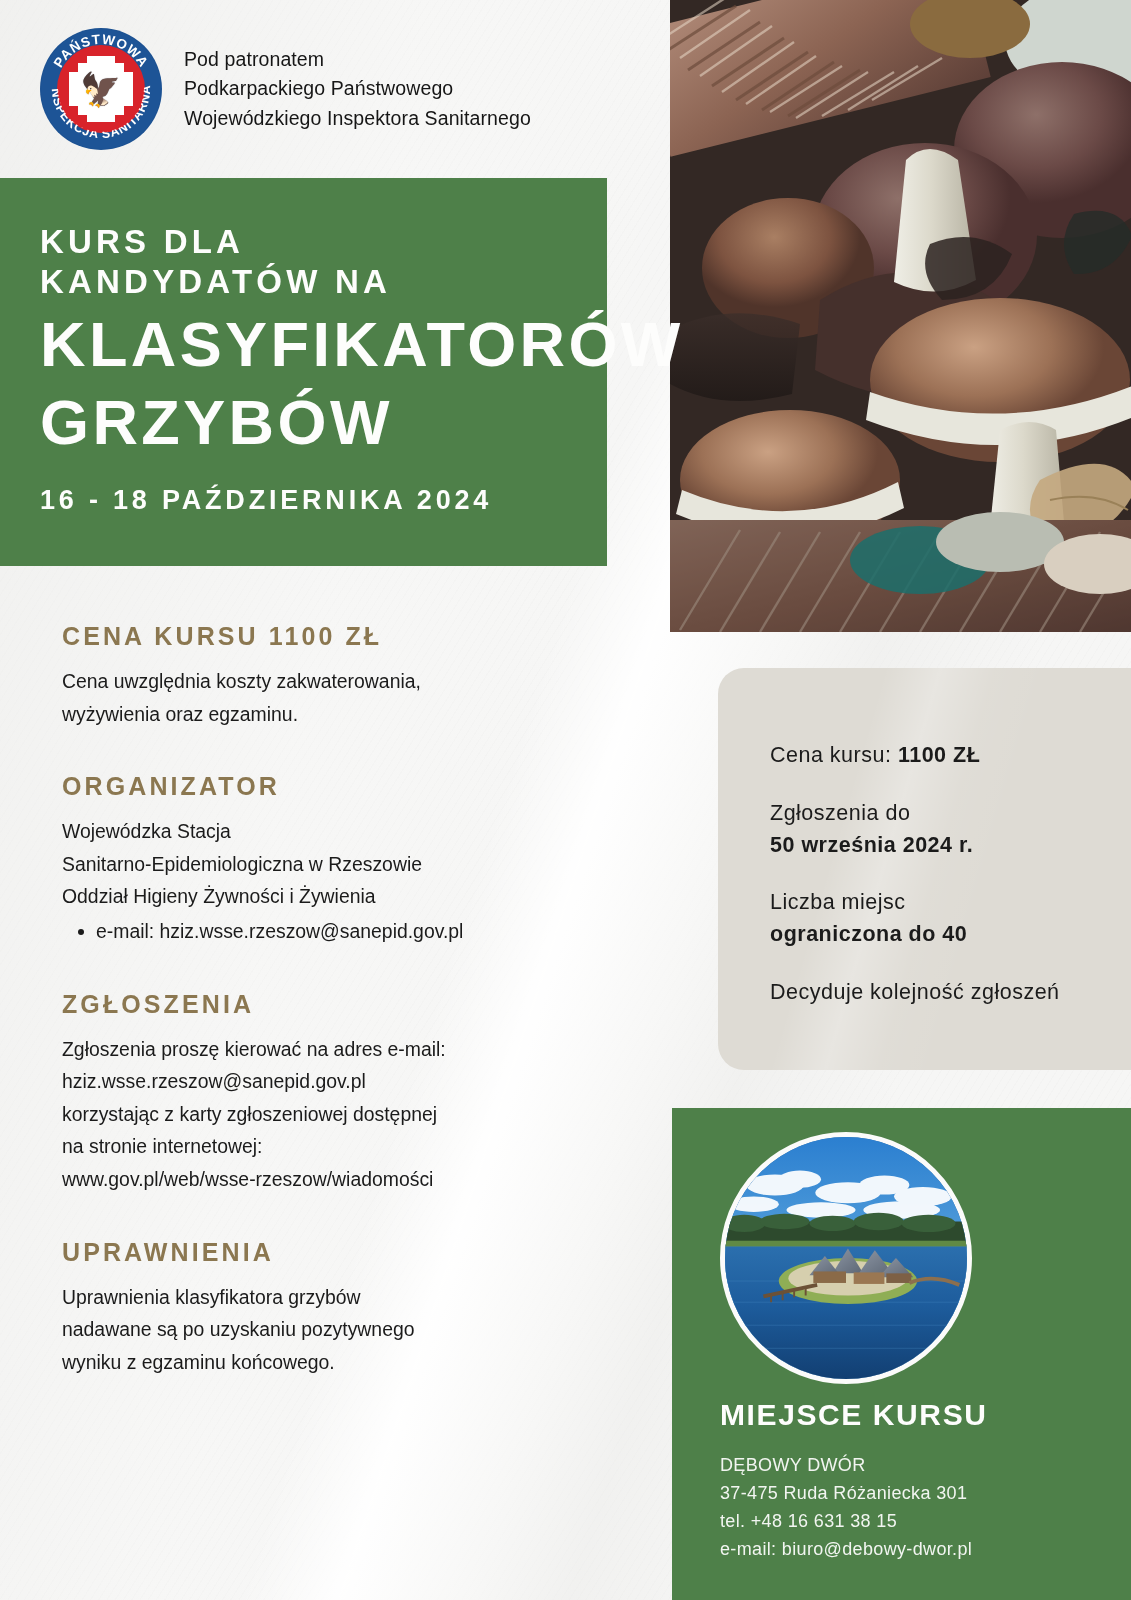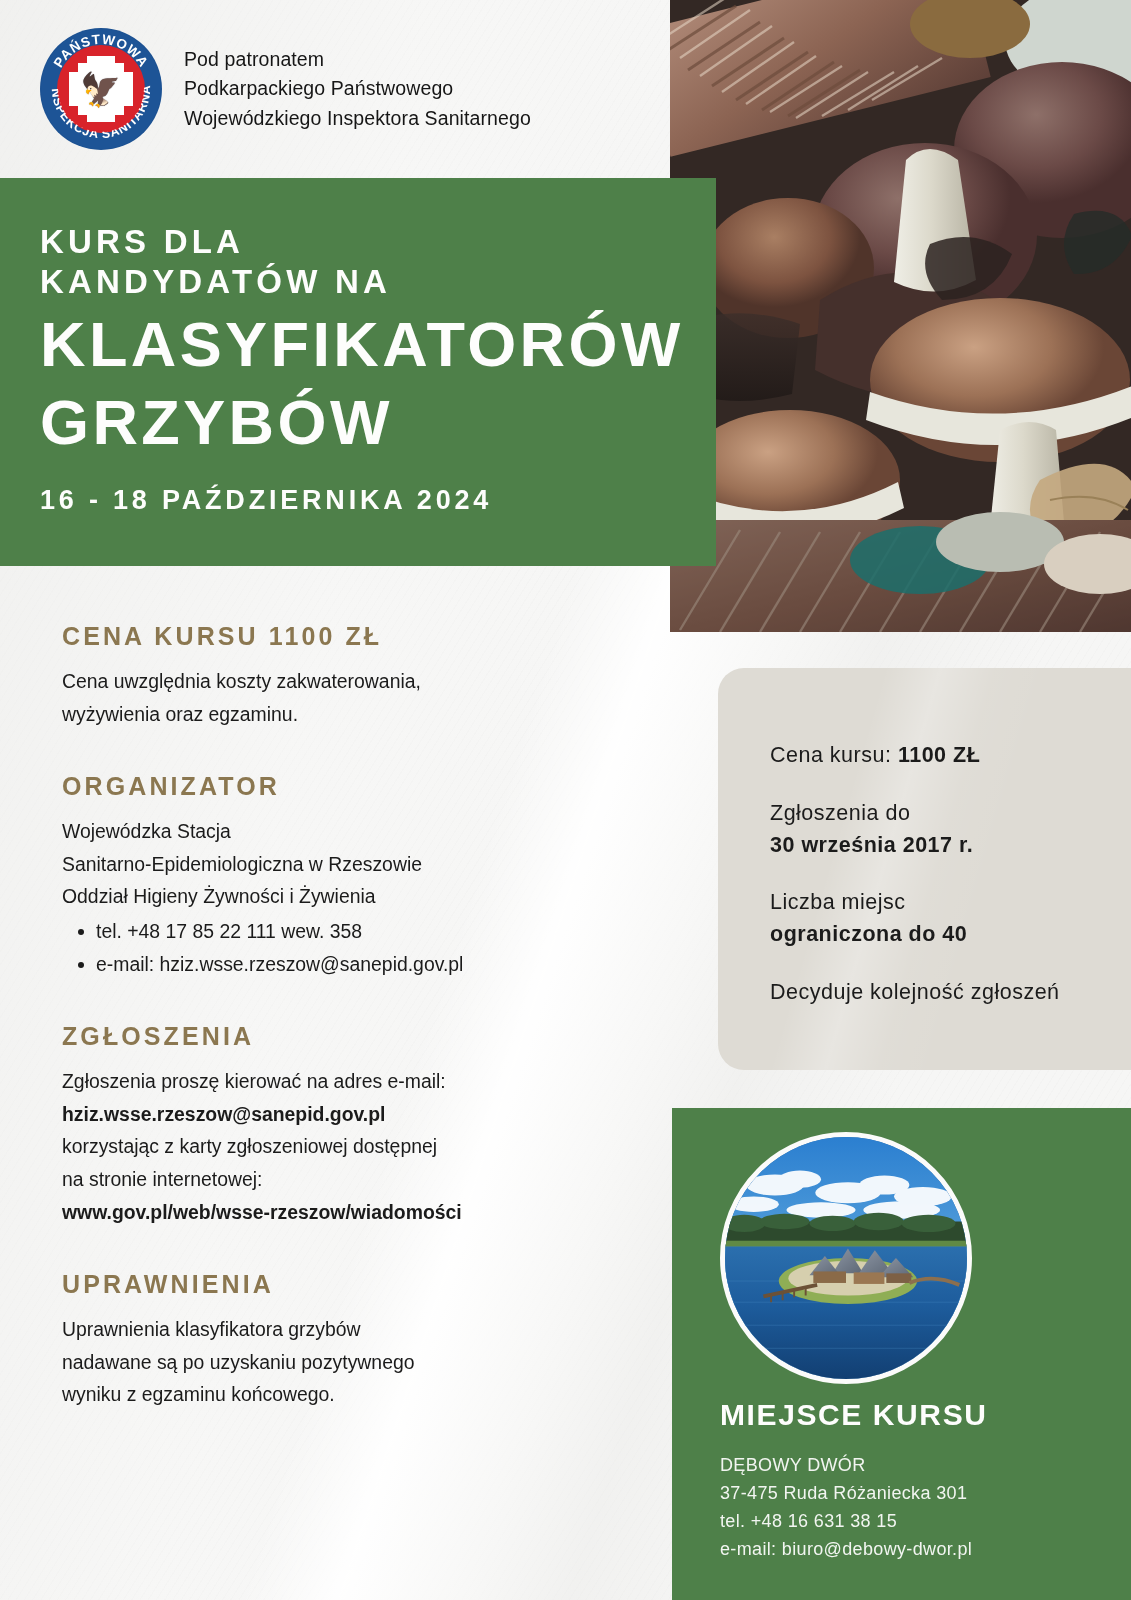--- a/index.html
+++ b/index.html
@@ -114,21 +114,21 @@
     height: 632px;
     overflow: hidden;
     background: #4a3a35;
   }
   .hero-photo svg { display: block; width: 100%; height: 100%; }
 
   
   .title-block {
     position: absolute;
     left: 0; top: 178px;
-    width: 716px;
+    width: 607px;
     height: 388px;
     background: #4e8049;
     color: #fdfdfc;
     padding: 44px 40px 0 40px;
   }
   .t-small {
     font-size: 33px;
     font-weight: 700;
     letter-spacing: 4.2px;
     line-height: 1.22;
@@ -163,21 +163,21 @@
     color: #8b7750;
     text-transform: uppercase;
     margin-bottom: 14px;
   }
   .sec-head.sp2 { margin-top: 42px; }
   .body-line {
     font-size: 19.4px;
     line-height: 1.68;
     color: #1b1b1b;
   }
-  .body-line.bold { font-weight: 700; }
+  .body-line.bold { font-weight: 400; }
   .bullets {
     list-style: none;
     margin-top: 2px;
   }
   .bullets li {
     font-size: 19.4px;
     line-height: 1.68;
     color: #1b1b1b;
     padding-left: 34px;
     position: relative;
@@ -423,21 +423,20 @@
     <div class="body-line">Cena uwzględnia koszty zakwaterowania,</div>
     <div class="body-line">wyżywienia oraz egzaminu.</div>
   </div>
 
   <div>
     <div class="sec-head sp2">ORGANIZATOR</div>
     <div class="body-line">Wojewódzka Stacja</div>
     <div class="body-line">Sanitarno-Epidemiologiczna w Rzeszowie</div>
     <div class="body-line">Oddział Higieny Żywności i Żywienia</div>
     <ul class="bullets">
-      <li>tel. +48 17 85 22 111 wew. 358</li>
       <li>e-mail: hziz.wsse.rzeszow@sanepid.gov.pl</li>
     </ul>
   </div>
 
   <div>
     <div class="sec-head sp2">ZGŁOSZENIA</div>
     <div class="body-line">Zgłoszenia proszę kierować na adres e-mail:</div>
     <div class="body-line bold">hziz.wsse.rzeszow@sanepid.gov.pl</div>
     <div class="body-line">korzystając z karty zgłoszeniowej dostępnej</div>
     <div class="body-line">na stronie internetowej:</div>
@@ -451,21 +450,21 @@
     <div class="body-line">wyniku z egzaminu końcowego.</div>
   </div>
 </div>
 
 <div class="info-card">
   <div class="info-item">
     <span>Cena kursu: </span><b>1100 ZŁ</b>
   </div>
   <div class="info-item">
     <div>Zgłoszenia do</div>
-    <b>30 września 2017 r.</b>
+    <b>50 września 2024 r.</b>
   </div>
   <div class="info-item">
     <div>Liczba miejsc</div>
     <b>ograniczona do 40</b>
   </div>
   <div class="info-item">Decyduje kolejność zgłoszeń</div>
 </div>
 
 <div class="venue-card">
 

